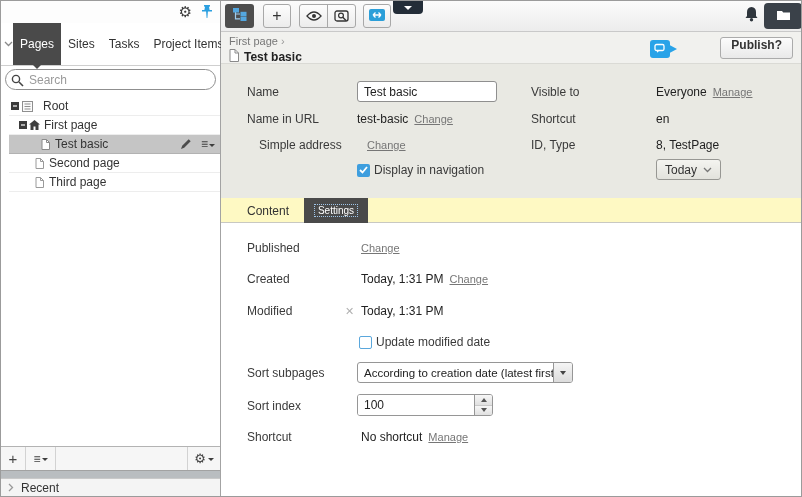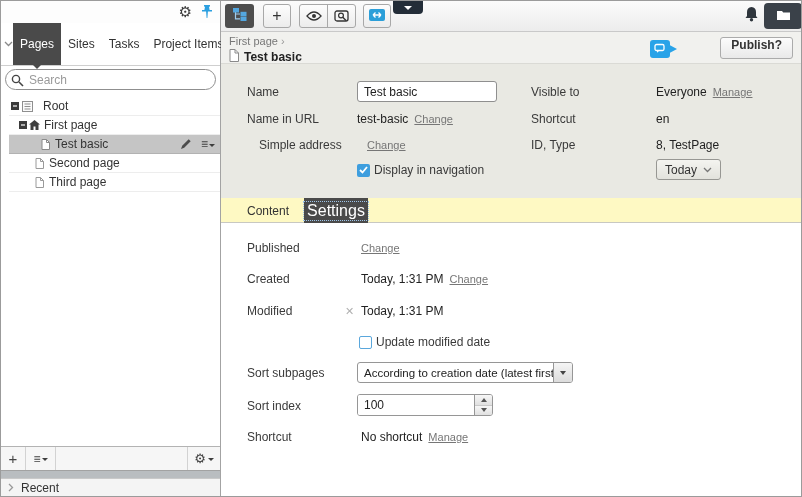--- a/index.html
+++ b/index.html
@@ -67,21 +67,21 @@
   .lnk { font-size:11px; color:#767676; text-decoration:underline; cursor:pointer; }
   .txtinput { position:absolute; border:1px solid #8f8f8f; border-radius:3px; background:#fff; font-size:12px; color:#222; padding:0 6px; font-family:inherit; outline:none; }
   .cbrow { position:absolute; display:flex; align-items:center; gap:4px; font-size:12px; color:#3a3a3a; }
   .cb { width:13px; height:13px; border-radius:2px; display:inline-flex; align-items:center; justify-content:center; cursor:default; }
   .cb.checked { background:#3e9ede; }
   .cb.unchecked { background:#fff; border:1px solid #5aa7dc; }
   .toolsbtn { position:absolute; height:21px; padding:0 8px; display:flex; align-items:center; gap:6px; background:linear-gradient(#f4f4f0,#e2e2dc); border:1px solid #979793; border-radius:3px; font-size:12px; color:#333; cursor:default; }
 
   .tabbar { position:absolute; left:0; top:197px; width:100%; height:25px; background:#fef9c3; border-bottom:1px solid #c8c8c2; }
   .tab-content { position:absolute; left:26px; top:6px; font-size:12px; color:#333; cursor:default; }
-  .tab-settings { position:absolute; left:83px; top:0; width:64px; height:25px; background:#4a4a4a; color:#fff; font-size:16px; display:flex; align-items:center; justify-content:center; cursor:default; }
+  .tab-settings { position:absolute; left:83px; top:0; width:64px; height:25px; background:#4a4a4a; color:#fff; font-size:10px; display:flex; align-items:center; justify-content:center; cursor:default; }
   .tab-settings .focus { border:1px dotted #9ec4e8; padding:0 3px; }
   .tab-settings::after { content:""; position:absolute; bottom:-5px; left:50%; margin-left:-5px; border-left:5px solid transparent; border-right:5px solid transparent; border-top:5px solid #4a4a4a; }
 
   .settings { position:absolute; left:0; top:222px; width:100%; height:273px; background:#fff; }
   .slabel { position:absolute; left:26px; font-size:12px; color:#3a3a3a; }
   .sval { position:absolute; left:140px; font-size:12px; color:#222; display:flex; align-items:baseline; gap:6px; white-space:nowrap; }
   .xicon { position:absolute; left:124px; color:#b0b0b0; font-size:11px; }
   .dd { position:absolute; background:#fff; border:1px solid #969696; border-radius:3px; display:flex; align-items:stretch; overflow:hidden; }
   .dd-text { flex:1; padding:0 6px; font-size:11.5px; color:#222; white-space:nowrap; overflow:hidden; display:flex; align-items:center; }
   .dd-btn { width:19px; border-left:1px solid #969696; background:linear-gradient(#f5f5f5,#dcdcdc); display:flex; align-items:center; justify-content:center; cursor:default; }

